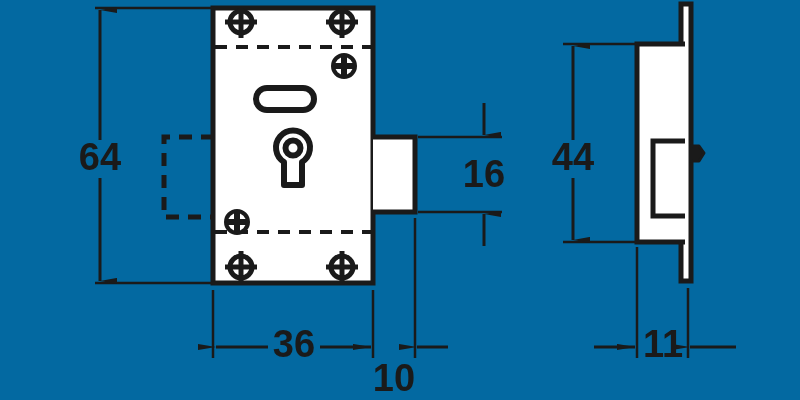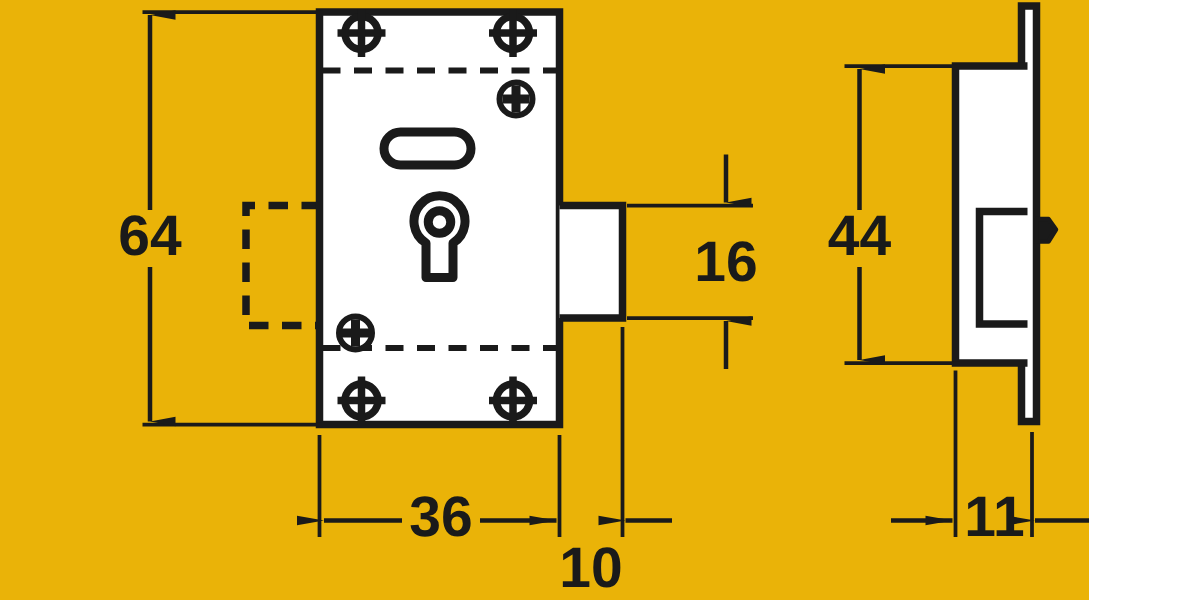--- a/index.html
+++ b/index.html
@@ -5,23 +5,23 @@
   html, body {
     margin: 0;
     padding: 0;
     background: #ffffff;
   }
   body {
     font-family: "Liberation Sans", sans-serif;
   }
   #drawing-root {
     position: relative;
-    width: 726px;
+    width: 800px;
     height: 400px;
-    background: #eab308;
+    background: #0369a1;
     overflow: hidden;
   }
   #drawing-svg {
     display: block;
     width: 800px;
     height: 400px;
   }
   .dim-text {
     font-family: "Liberation Sans", sans-serif;
     font-weight: bold;

